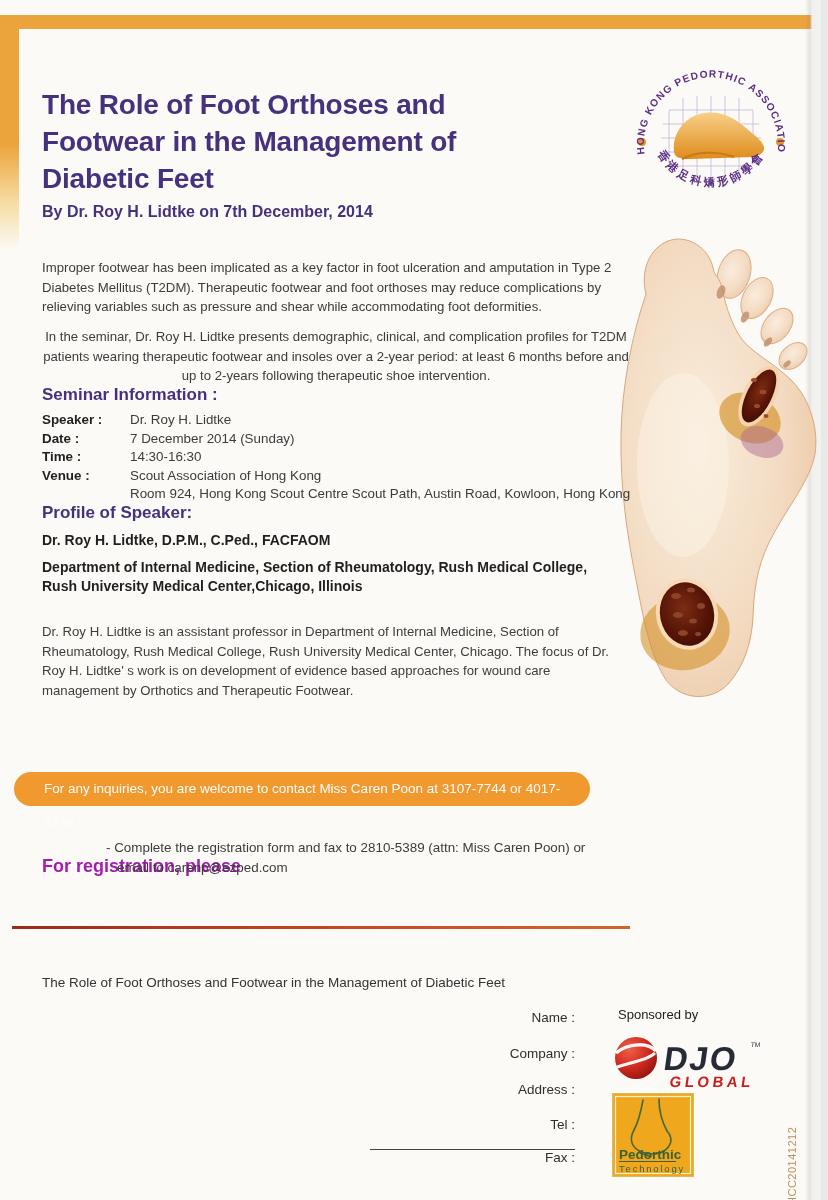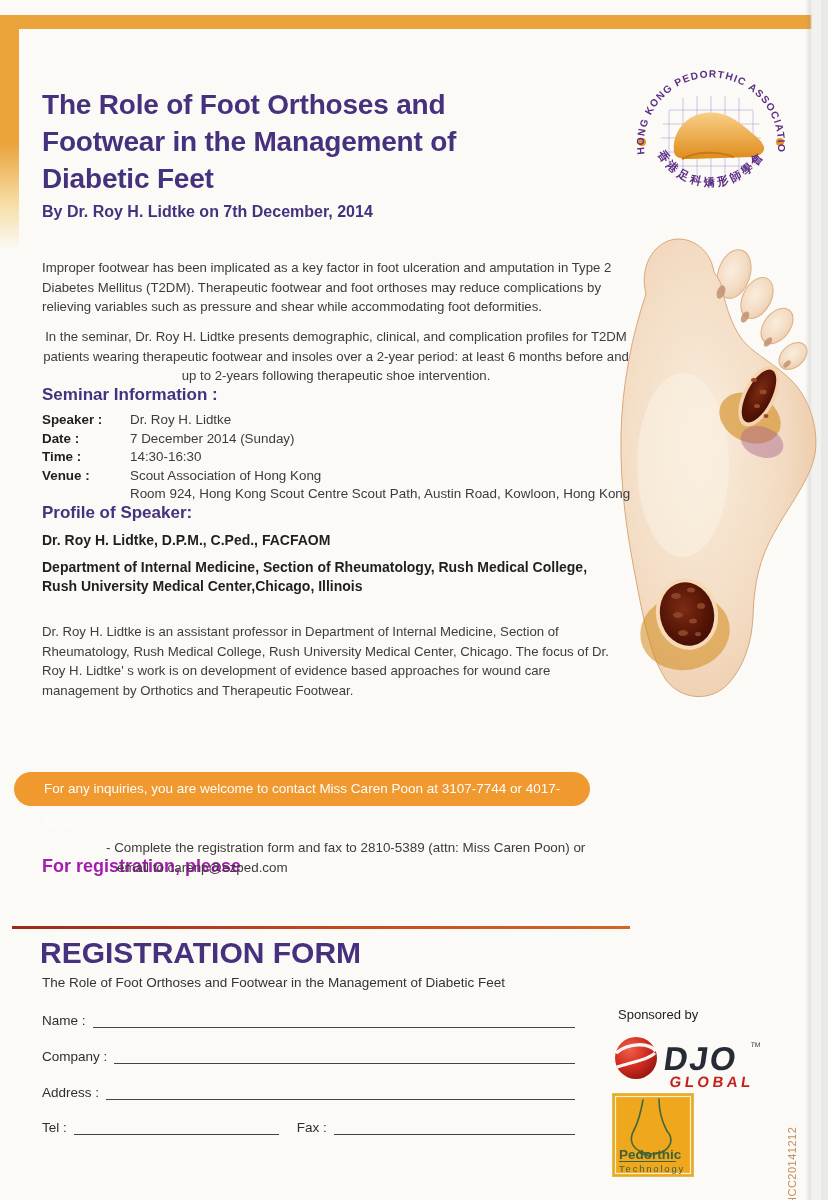--- a/index.html
+++ b/index.html
@@ -35,21 +35,21 @@
           box-sizing:border-box;}
   .reg-head{position:absolute;left:42px;top:812px;font-size:18px;font-weight:bold;color:#a21caf;margin-top:44px;}
   .reg-instr{position:absolute;left:58px;top:838px;font-size:13.4px;line-height:20px;color:#3c3c3c;margin-left:48px;}
   .reg-instr .l2{padding-left:11px;}
   
   .divider{position:absolute;left:12px;top:926px;width:618px;height:3px;
            background:linear-gradient(90deg,#9c2a1b,#c44b22 55%,#d2652a);}
   .form-title{position:absolute;left:40px;top:936px;font-size:30px;font-weight:bold;color:#46317e;}
   .form-sub{position:absolute;left:42px;top:975px;font-size:13.5px;color:#333;}
   .frow{position:absolute;left:42px;width:533px;display:flex;align-items:flex-end;
-        font-size:13.5px;color:#2e2e2e;}
+        font-size:13.5px;color:#2e2e2e;flex-direction:column;}
   .fline{flex:1;border-bottom:1.5px solid #444;height:17px;margin-left:7px;}
   .fline.telw{flex:none;width:205px;}
   .faxlab{margin-left:18px;}
   .r-name{top:1010px;} .r-company{top:1046px;} .r-address{top:1082px;}
   .r-telfax{top:1117px;} .r-email{top:1153px;}
   .sponsored{position:absolute;left:618px;top:1007px;font-size:13px;color:#222;}
   .djo-logo{position:absolute;left:610px;top:1030px;}
   .ped-logo{position:absolute;left:612px;top:1093px;}
   .side-code{position:absolute;left:786px;top:1095px;height:110px;writing-mode:vertical-rl;
              transform:rotate(180deg);font-size:11px;color:#c08d5d;letter-spacing:0.5px;}
@@ -203,21 +203,20 @@
   <div class="bio">Dr. Roy H. Lidtke is an assistant professor in Department of Internal Medicine, Section of Rheumatology, Rush Medical College, Rush University Medical Center, Chicago. The focus of Dr. Roy H. Lidtke' s work is on development of evidence based approaches for wound care management by Orthotics and Therapeutic Footwear.</div>
 
   <div class="banner">For any inquiries, you are welcome to contact Miss Caren Poon at 3107-7744 or 4017-8738.</div>
   <div class="reg-head">For registration, please</div>
   <div class="reg-instr">
     <div>- Complete the registration form and fax to 2810-5389 (attn: Miss Caren Poon) or</div>
     <div class="l2">email to carenp@ezped.com</div>
   </div>
 
   <div class="divider"></div>
-  <div class="form-title">REGISTRATION FORM</div>
   <div class="form-sub">The Role of Foot Orthoses and Footwear in the Management of Diabetic Feet</div>
 
   <div class="frow r-name">
     <span>Name :</span>
     <span class="fline"></span>
   </div>
   <div class="frow r-address">
     <span>Address :</span>
     <span class="fline"></span>
   </div>

